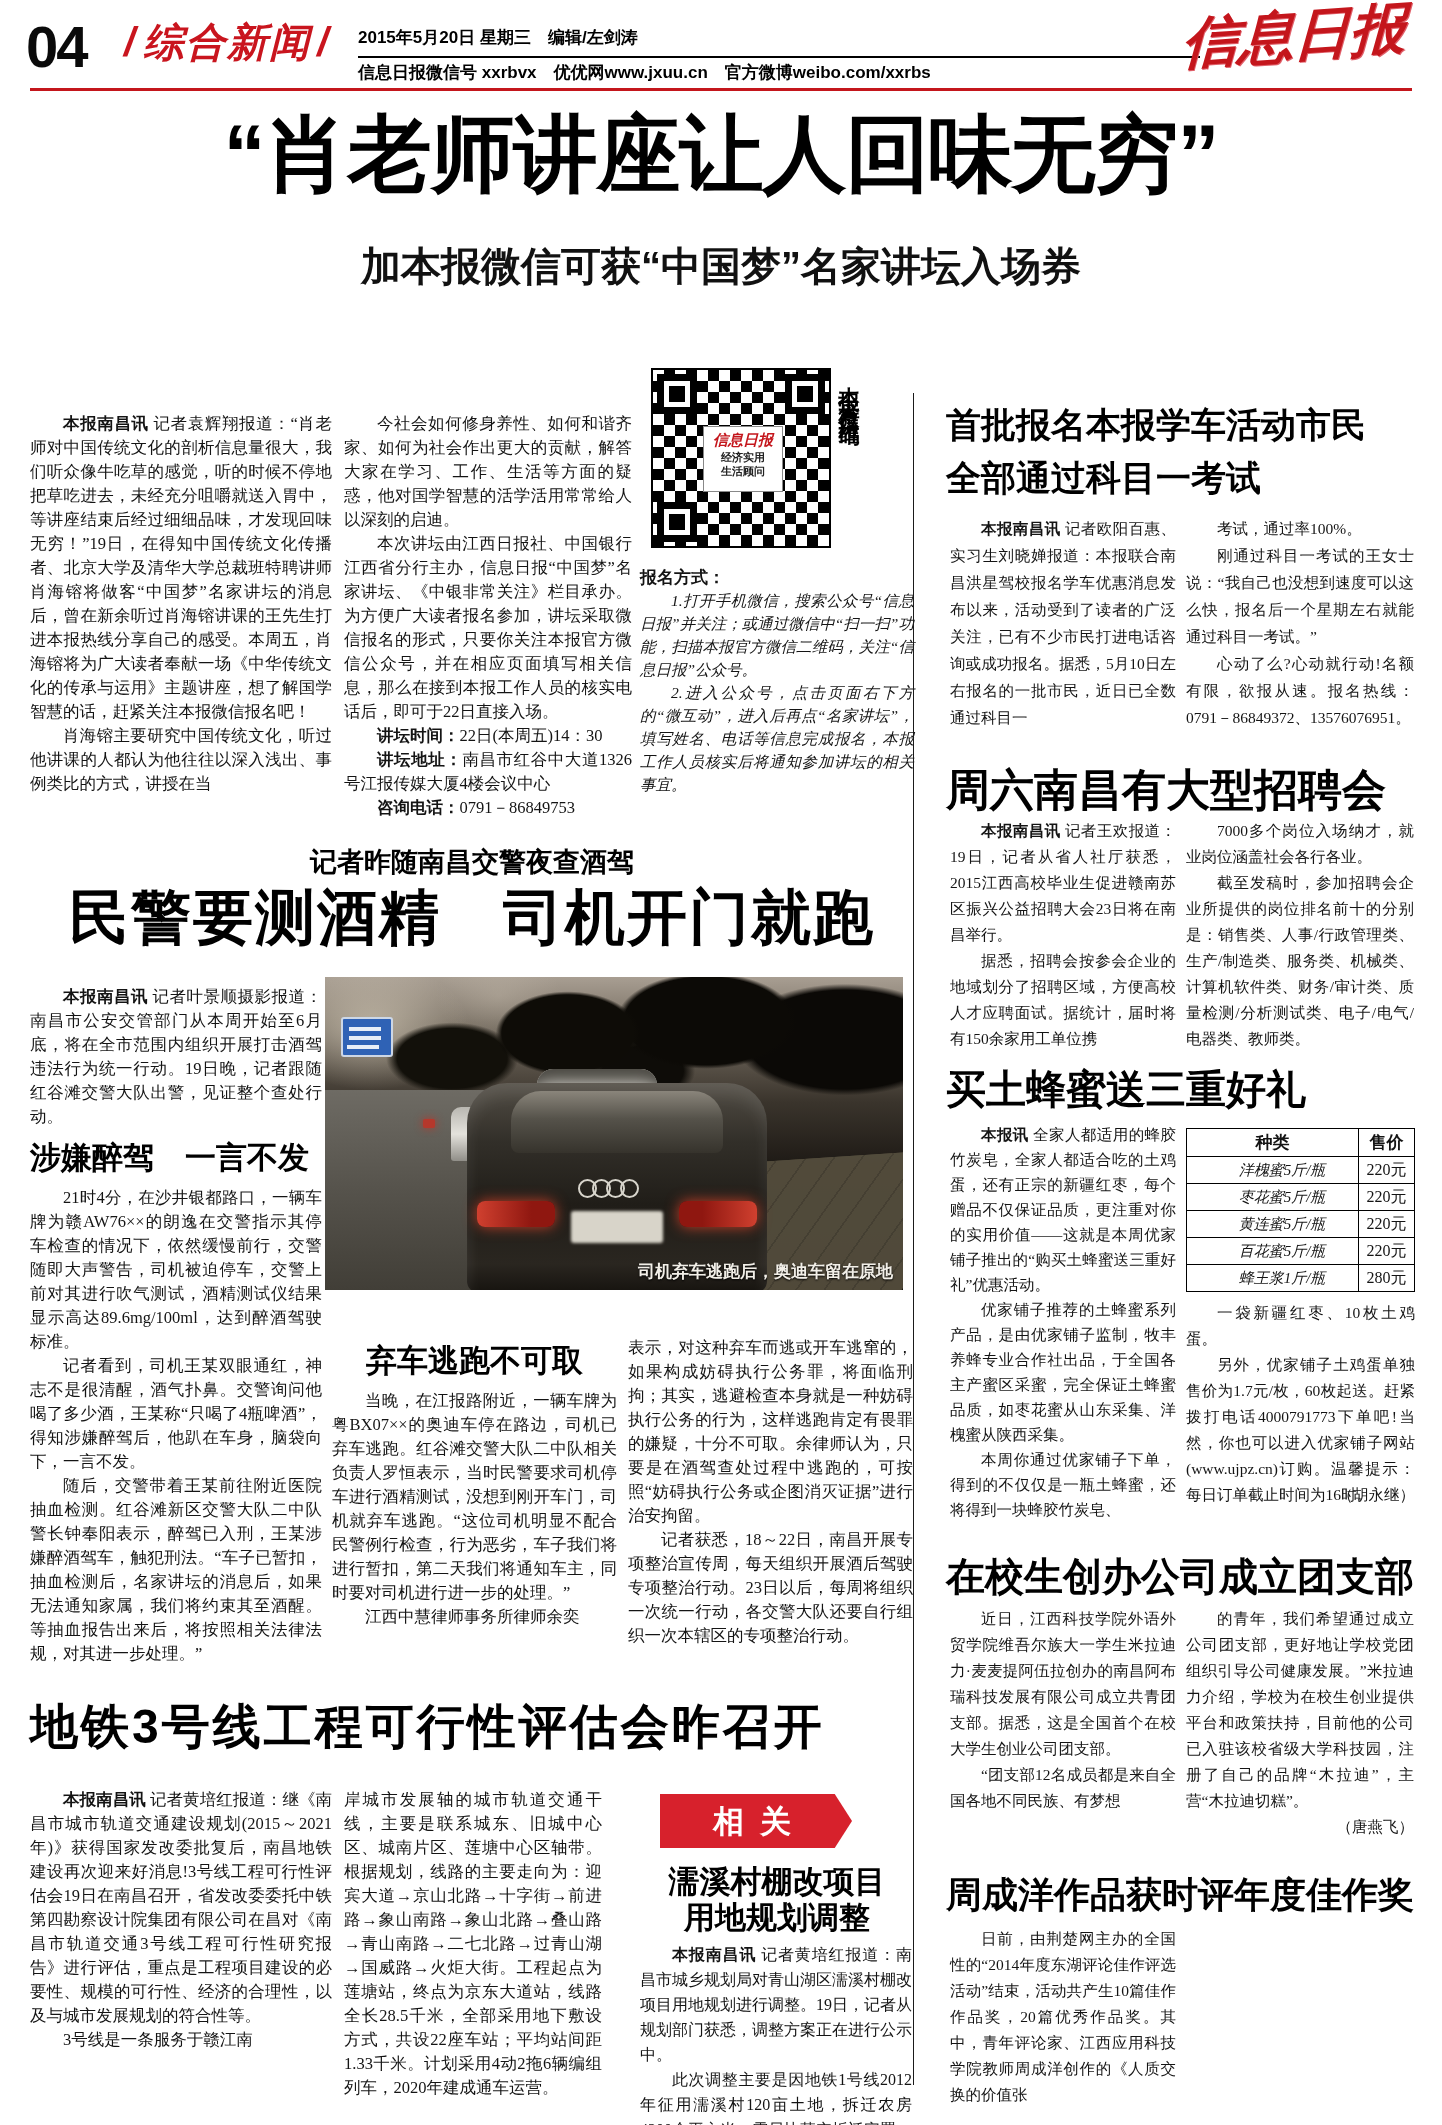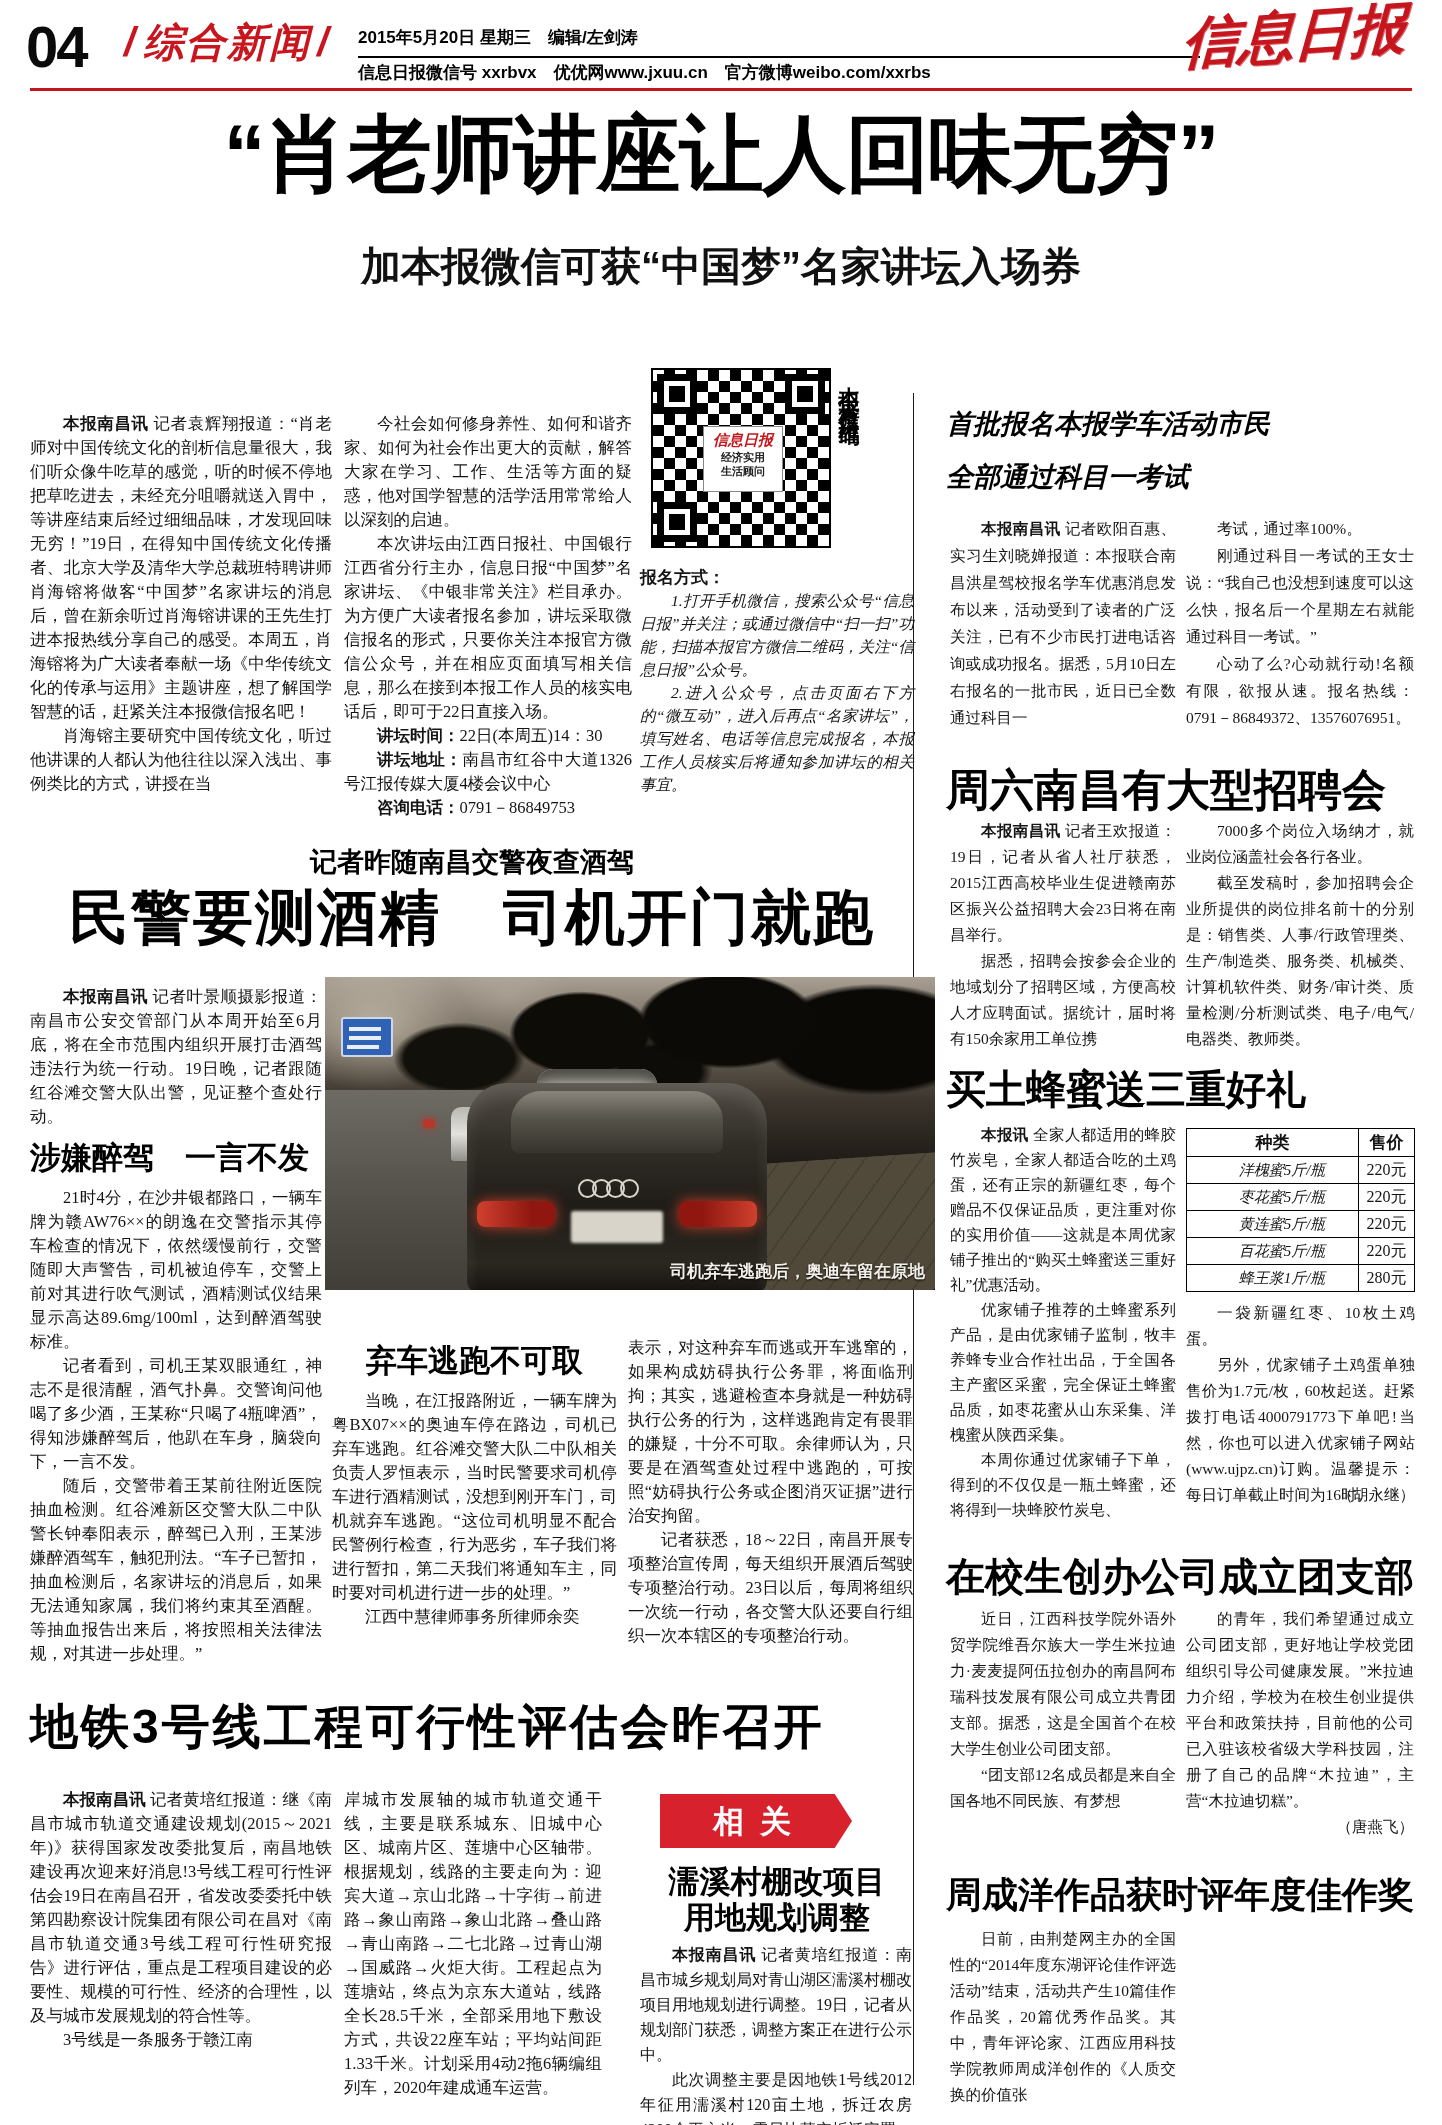--- a/index.html
+++ b/index.html
@@ -54,21 +54,21 @@
           font:600 27px/1.2 "Liberation Sans","DejaVu Sans",sans-serif;color:#000;margin:0;}
   .h-dui{left:30px;top:882px;width:884px;text-align:center;
          font:900 60px/1.2 "Liberation Sans","DejaVu Sans",sans-serif;color:#000;letter-spacing:2px;margin:0;}
   .c-dui1{left:30px;top:985px;width:292px;}
   .c-dui2{left:332px;top:1332px;width:285px;}
   .c-dui3{left:628px;top:1336px;width:285px;}
   .subhead{font:800 31px/1.25 "Liberation Sans","DejaVu Sans",sans-serif;text-indent:0 !important;
            margin:10px 0 8px 0 !important;color:#000;}
   .subhead.ctr{text-align:center;}
   
-  .photo{left:325px;top:977px;width:578px;height:313px;background:#14110d;overflow:hidden;padding-left:32px;}
+  .photo{left:325px;top:977px;width:578px;height:313px;background:#14110d;overflow:hidden;}
   .ph-sky{position:absolute;inset:0;
     background:radial-gradient(140px 90px at 8% 16%,rgba(235,225,205,.55),transparent 70%),
                radial-gradient(90px 60px at 30% 6%,rgba(200,190,175,.35),transparent 70%),
                linear-gradient(180deg,#a89e92 0%,#7d7468 14%,#3a342c 40%,#1b1713 62%,#110f0b 100%);}
   .ph-trees{position:absolute;inset:0;background:
      radial-gradient(120px 70px at 42% 18%,#0e0c07 55%,transparent 60%),
      radial-gradient(150px 80px at 66% 14%,#0c0a06 55%,transparent 60%),
      radial-gradient(180px 90px at 90% 20%,#0b0906 55%,transparent 62%),
      radial-gradient(110px 60px at 22% 26%,#12100a 50%,transparent 60%),
      radial-gradient(90px 55px at 55% 30%,#0e0c08 45%,transparent 58%);}
@@ -112,21 +112,21 @@
       filter:drop-shadow(-5px 5px 0 #c2c2c2);
       display:flex;align-items:center;justify-content:center;
       font:700 31px/1 "Liberation Sans","DejaVu Sans",sans-serif;color:#fff;letter-spacing:16px;text-indent:8px;}
   .rel-h{left:640px;top:1864px;width:274px;text-align:center;
       font:800 31px/36px "Liberation Sans","DejaVu Sans",sans-serif;color:#000;margin:0;}
   .c-rel{left:640px;top:1942px;width:272px;font-size:16px;line-height:25px;}
   
   .rh{left:946px;width:472px;font:900 40px/53px "Liberation Sans","DejaVu Sans",sans-serif;color:#000;margin:0;}
   .rcol{font-size:15.5px;line-height:26px;text-align:justify;}
   .rcol p{margin:0;text-indent:2em;}
-  .r1h{top:398px;font-size:27px;font-style:italic;}
+  .r1h{top:398px;font-size:35px;}
   .r1c1{left:950px;top:515px;width:226px;line-height:27px;}
   .r1c2{left:1186px;top:515px;width:228px;line-height:27px;}
   .r2h{top:763px;font-size:44px;}
   .r2c1{left:950px;top:818px;width:226px;}
   .r2c2{left:1186px;top:818px;width:228px;}
   .r3h{top:1063px;}
   .r3c1{left:950px;top:1122px;width:226px;line-height:25px;}
   .r3c2{left:1186px;top:1300px;width:229px;}
   .r4h{top:1550px;font-size:39px;}
   .r4c1{left:950px;top:1606px;width:226px;}

